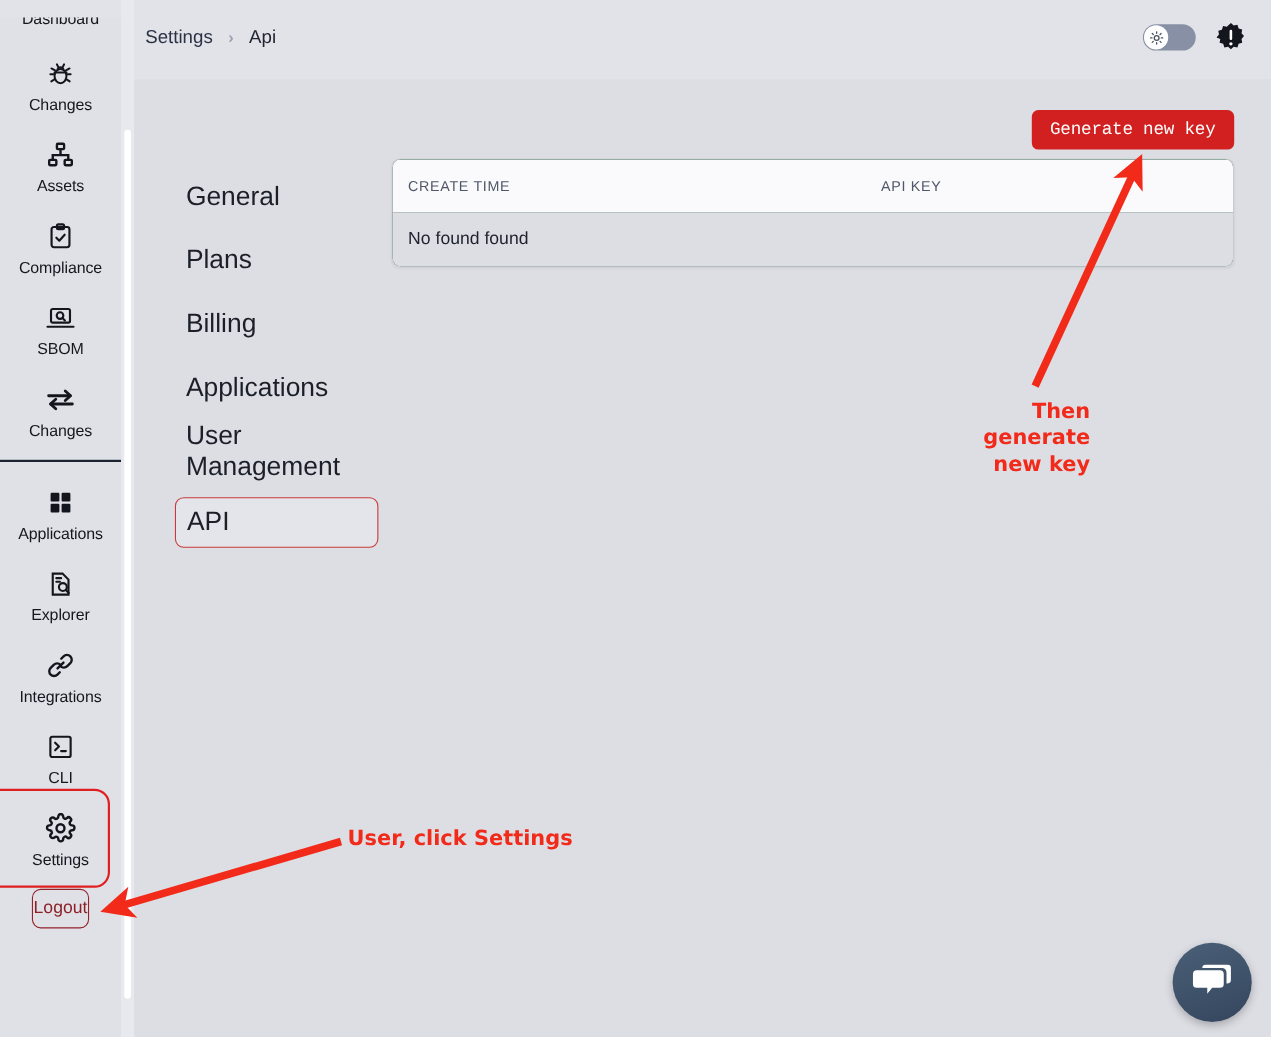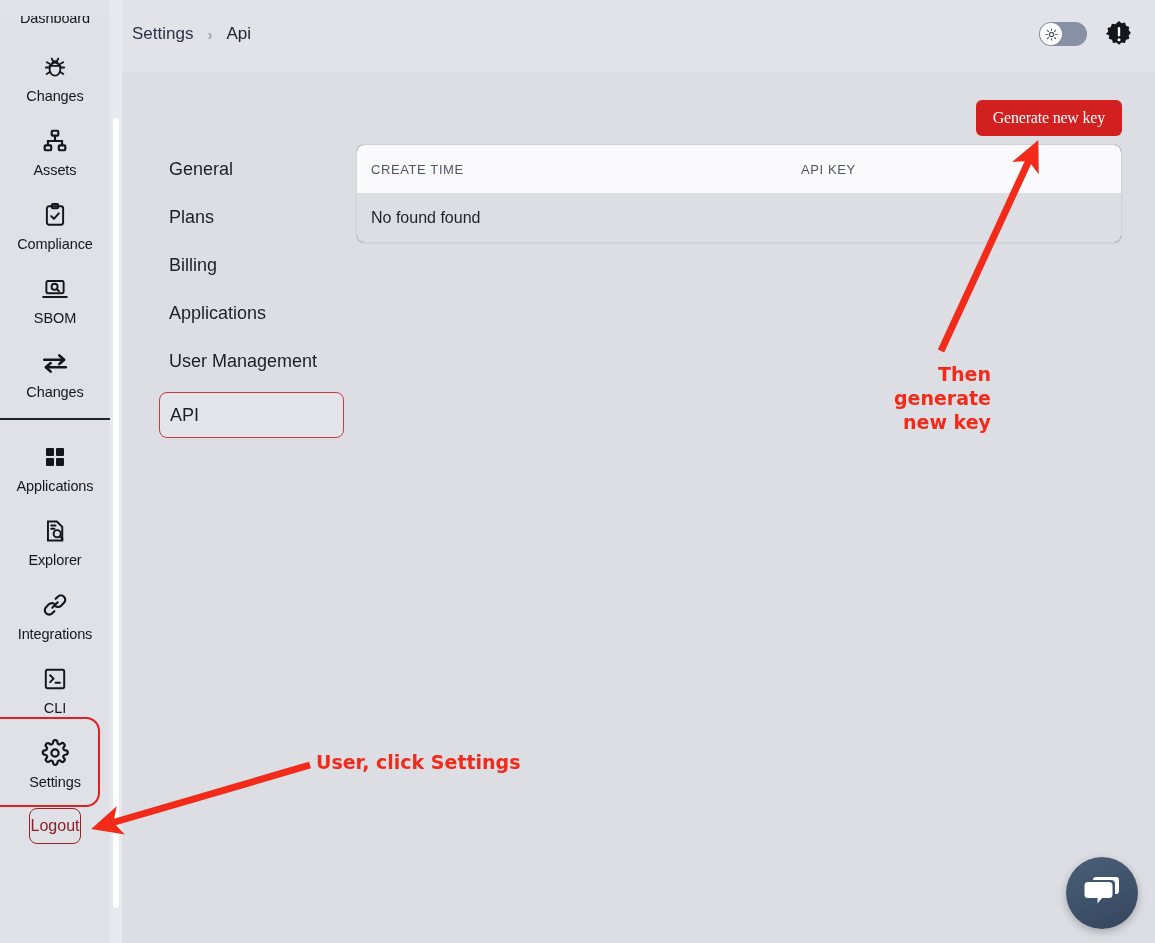--- a/index.html
+++ b/index.html
@@ -136,39 +136,40 @@
   .content-inner { position: relative; width: 100%; height: 100%; }
 
   .gen-key-btn {
     position: absolute; right: 33px; top: 28px;
     height: 36px;
     padding: 0 17px;
     background: #d22020;
     color: #fff;
     border: none; border-radius: 6px;
     font-size: 16px;
-    font-family: Liberation Serif, serif;
+    font-family: Liberation Mono, monospace;
     cursor: pointer;
     letter-spacing: -0.2px;
   }
 
   .tabs {
     position: absolute; left: 37px; top: 80px;
     width: 185px;
     display: flex; flex-direction: column;
   }
   .tab {
     height: 34px;
     display: flex; align-items: center;
     padding-left: 10px;
     margin-bottom: 14px;
-    font-size: 18px;
+    font-size: 24px;
     color: #1b1f28;
     cursor: pointer;
     border-radius: 8px;
+    margin-top: 10px;
   }
   .tab.api-tab {
     height: 46px;
     border: 1px solid #c83b3b;
     background: #e4e5ea;
     margin-bottom: 0;
   }
 
   .table-card {
     position: absolute; left: 234px; top: 72px;

